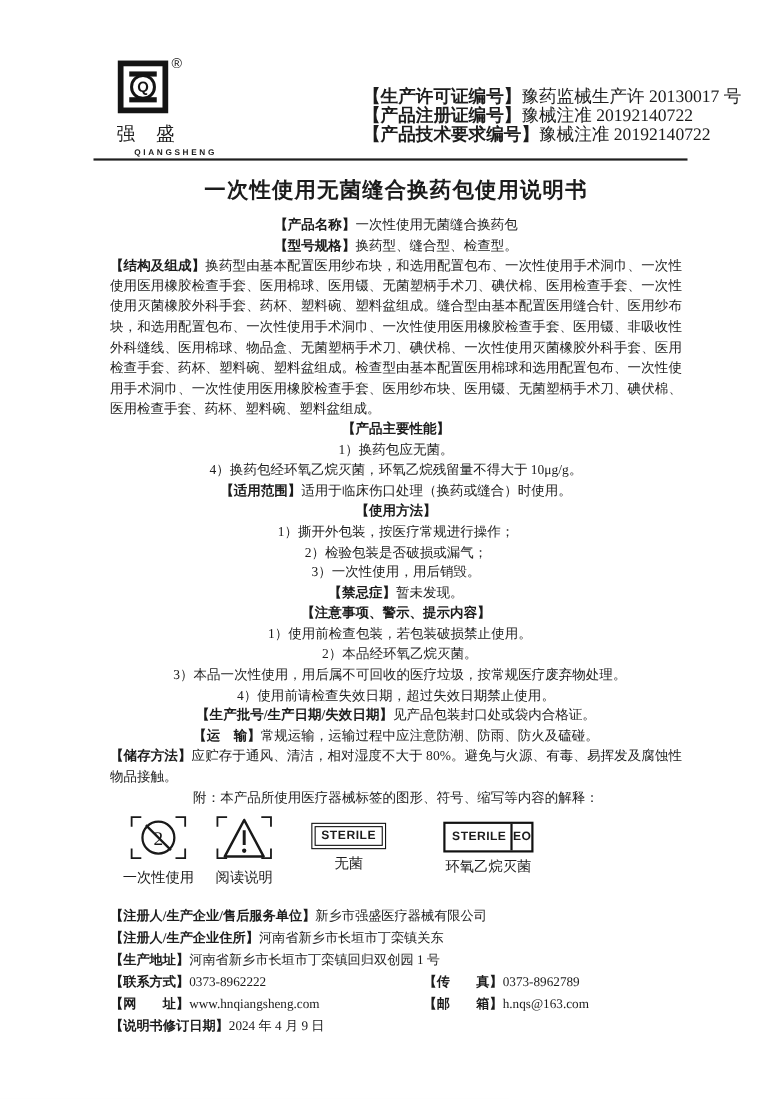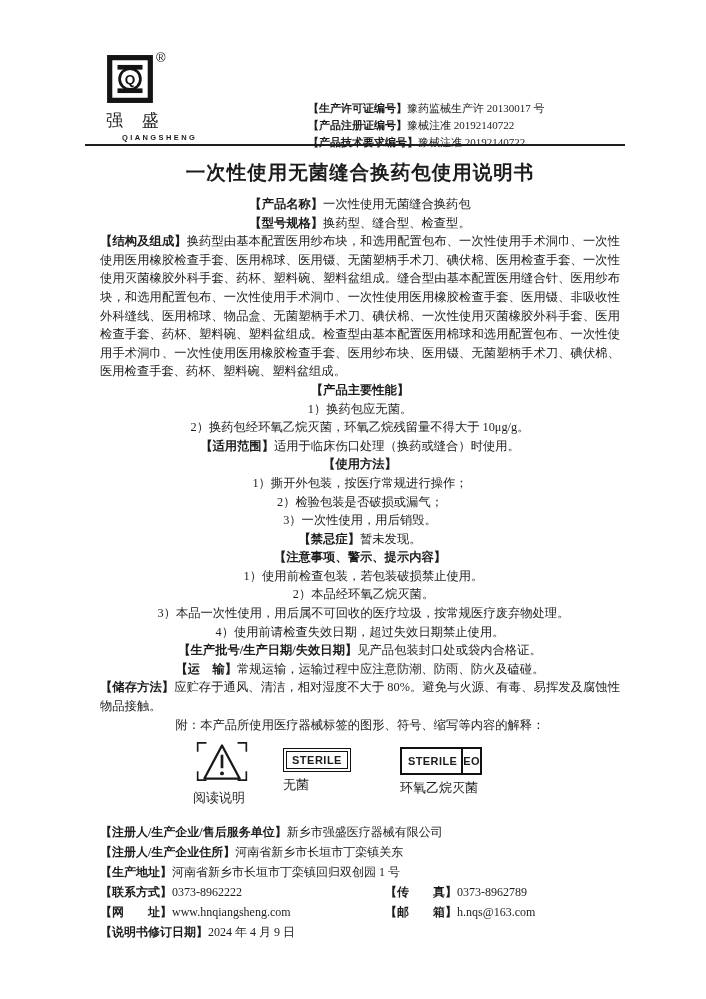--- a/index.html
+++ b/index.html
@@ -9,36 +9,36 @@
 
   
   .header{position:relative;margin-top:54px;height:88px;}
   .logo{position:absolute;left:6px;top:0;width:110px;}
   .logo-mark-wrap{position:relative;width:60px;}
   .reg{position:absolute;left:50px;top:-4px;font-size:13px;font-family:"Liberation Sans",sans-serif;}
   .logo-cn{font-size:17px;font-weight:normal;letter-spacing:7px;margin-top:1px;
            font-family:"Liberation Sans",sans-serif;white-space:nowrap;}
   .logo-en{font-size:7.5px;font-weight:bold;letter-spacing:2.4px;
            font-family:"Liberation Sans",sans-serif;margin-top:1px;white-space:nowrap;padding-left:16px;}
-  .certs{position:absolute;left:208px;top:26px;font-size:11px;line-height:17px;white-space:nowrap;margin-top:20px;}
+  .certs{position:absolute;left:230px;top:26px;font-size:16px;line-height:17px;white-space:nowrap;}
 
   .divider{border:none;border-top:2px solid #1f1f1f;margin:2px -5px 0 -15px;}
 
   .title{font-family:"Liberation Sans",sans-serif;font-size:19.5px;font-weight:bold;
          text-align:center;margin:13px 0 9px 0;letter-spacing:1px;}
 
   
   .docbody p{margin:0;font-size:12.3px;line-height:18.6px;text-align:center;}
   .docbody p.justify{text-align:justify;}
   .docbody p.indent{padding-left:7px;}
   b{font-weight:bold;}
 
   
   .symbols{position:relative;height:80px;margin-top:5px;}
-  .sym{position:absolute;top:0;text-align:left;}
+  .sym{position:absolute;top:0;text-align:center;}
   .g1{left:0;width:88px;}
   .g2{left:93px;width:58px;}
   .g3{left:183px;width:68px;}
   .g4{left:300px;width:88px;}
   .symicon{display:block;margin:0 auto;}
   .symlabel{font-family:"Liberation Sans",sans-serif;font-weight:normal;font-size:13px;
             margin-top:4px;white-space:nowrap;}
   .sterile-box{display:inline-block;border:1.5px solid #111;padding:2px;margin-top:9px;}
   .sterile-box .in{display:block;border:1.5px solid #111;padding:2px 5px;
        font-family:"Liberation Sans",sans-serif;font-weight:bold;font-size:11px;letter-spacing:.5px;}
@@ -84,40 +84,54 @@
     <hr class="divider">
 
     <h1 class="title">一次性使用无菌缝合换药包使用说明书</h1>
 
     <main class="docbody">
       <p><b>【产品名称】</b>一次性使用无菌缝合换药包</p>
       <p><b>【型号规格】</b>换药型、缝合型、检查型。</p>
       <p class="justify"><b>【结构及组成】</b>换药型由基本配置医用纱布块，和选用配置包布、一次性使用手术洞巾、一次性使用医用橡胶检查手套、医用棉球、医用镊、无菌塑柄手术刀、碘伏棉、医用检查手套、一次性使用灭菌橡胶外科手套、药杯、塑料碗、塑料盆组成。缝合型由基本配置医用缝合针、医用纱布块，和选用配置包布、一次性使用手术洞巾、一次性使用医用橡胶检查手套、医用镊、非吸收性外科缝线、医用棉球、物品盒、无菌塑柄手术刀、碘伏棉、一次性使用灭菌橡胶外科手套、医用检查手套、药杯、塑料碗、塑料盆组成。检查型由基本配置医用棉球和选用配置包布、一次性使用手术洞巾、一次性使用医用橡胶检查手套、医用纱布块、医用镊、无菌塑柄手术刀、碘伏棉、医用检查手套、药杯、塑料碗、塑料盆组成。</p>
       <p><b>【产品主要性能】</b></p>
       <p>1）换药包应无菌。</p>
-      <p>2）换药包经环氧乙烷灭菌，环氧乙烷残留量不得大于 10μg/g。</p>
+      <p>4）换药包经环氧乙烷灭菌，环氧乙烷残留量不得大于 10μg/g。</p>
       <p><b>【适用范围】</b>适用于临床伤口处理（换药或缝合）时使用。</p>
       <p><b>【使用方法】</b></p>
       <p>1）撕开外包装，按医疗常规进行操作；</p>
       <p>2）检验包装是否破损或漏气；</p>
       <p>3）一次性使用，用后销毁。</p>
       <p><b>【禁忌症】</b>暂未发现。</p>
       <p><b>【注意事项、警示、提示内容】</b></p>
       <p class="indent">1）使用前检查包装，若包装破损禁止使用。</p>
       <p class="indent">2）本品经环氧乙烷灭菌。</p>
       <p class="indent">3）本品一次性使用，用后属不可回收的医疗垃圾，按常规医疗废弃物处理。</p>
       <p>4）使用前请检查失效日期，超过失效日期禁止使用。</p>
       <p><b>【生产批号/生产日期/失效日期】</b>见产品包装封口处或袋内合格证。</p>
       <p><b>【运　输】</b>常规运输，运输过程中应注意防潮、防雨、防火及磕碰。</p>
       <p class="justify"><b>【储存方法】</b>应贮存于通风、清洁，相对湿度不大于 80%。避免与火源、有毒、易挥发及腐蚀性物品接触。</p>
       <p>附：本产品所使用医疗器械标签的图形、符号、缩写等内容的解释：</p>
     </main>
 
     <section class="symbols">
 
+      <div class="sym g1">
+        <svg class="symicon" width="58" height="46" viewBox="0 0 56 44">
+          <g fill="none" stroke="#1a1a1a" stroke-width="1.6">
+            <path d="M13 3.5 H4.5 V12"></path>
+            <path d="M43 3.5 H51.5 V12"></path>
+            <path d="M4.5 31 V39.5 H13"></path>
+            <path d="M51.5 31 V39.5 H43"></path>
+          </g>
+          <circle cx="28" cy="21.5" r="14" fill="none" stroke="#1a1a1a" stroke-width="2"></circle>
+          <text x="28" y="28" text-anchor="middle" font-size="17" font-family="Liberation Serif, serif" fill="#1a1a1a">2</text>
+          <line x1="17" y1="10.5" x2="39" y2="32.5" stroke="#1a1a1a" stroke-width="2"></line>
+        </svg>
+        <div class="symlabel">一次性使用</div>
+      </div>
 
       <div class="sym g2">
         <svg class="symicon" width="58" height="46" viewBox="0 0 56 44">
           <g fill="none" stroke="#1a1a1a" stroke-width="1.6">
             <path d="M13 3.5 H4.5 V12"></path>
             <path d="M43 3.5 H51.5 V12"></path>
             <path d="M4.5 31 V39.5 H13"></path>
             <path d="M51.5 31 V39.5 H43"></path>
           </g>
           <path d="M28 6 L45 38 H11 Z" fill="none" stroke="#1a1a1a" stroke-width="2.2" stroke-linejoin="round"></path>

